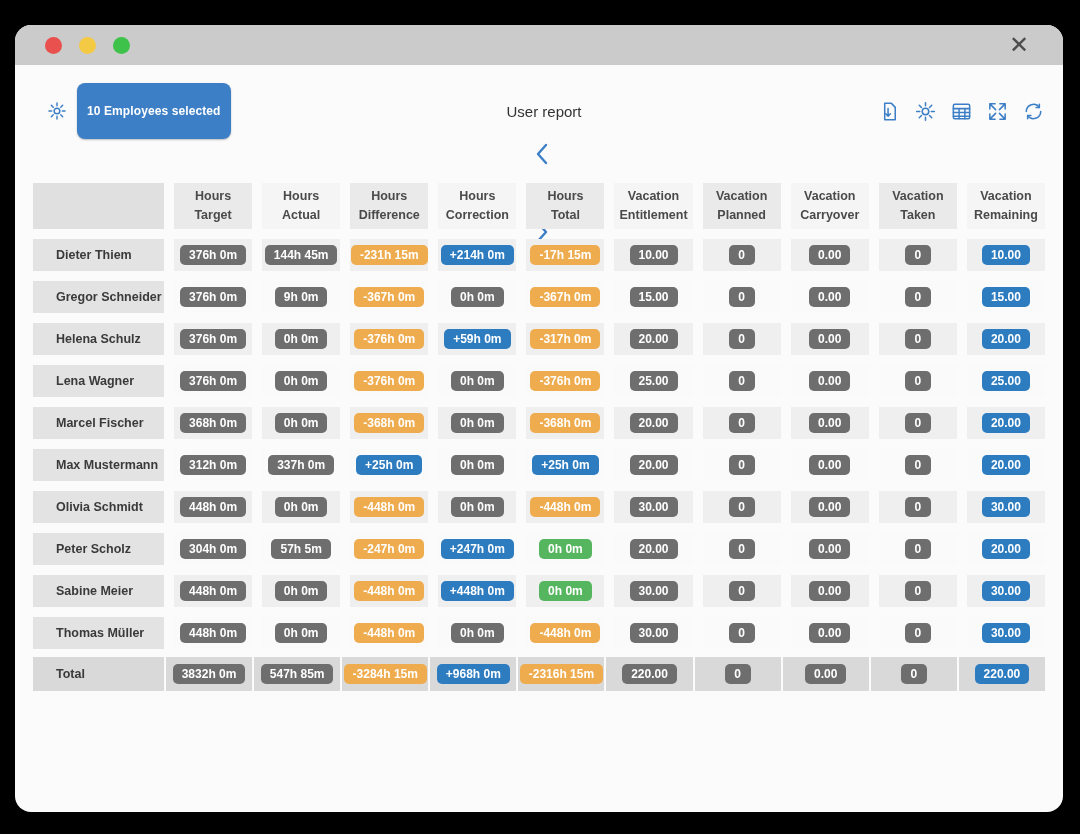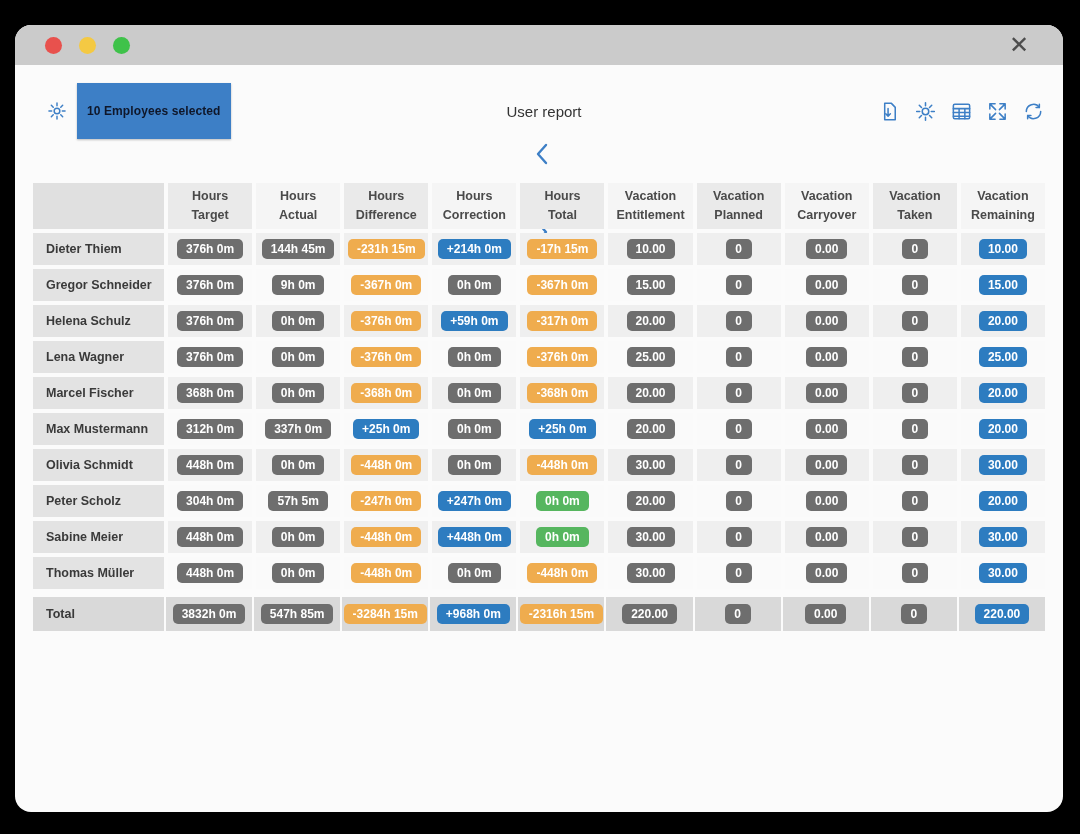--- a/index.html
+++ b/index.html
@@ -14,43 +14,43 @@
   .lights { display:flex; gap:17px; }
   .light { width:17px; height:17px; border-radius:50%; }
   .light.red { background:var(--traffic-red); }
   .light.yellow { background:var(--traffic-yellow); }
   .light.green { background:var(--traffic-green); }
   .close-x { margin-left:auto; font-size:24px; color:#4d4d4d; line-height:1; cursor:pointer; padding:0 4px; }
   .content { padding:0 18px; }
   .toolbar { margin-top:32px; display:flex; align-items:center; position:relative; height:28px; }
   .left-group { display:flex; align-items:center; gap:8px; margin-left:12px; }
   .emp-badge {
-    background:var(--accent-blue); color:#0f172a; font-size:12px; font-weight:bold;
-    padding:21px 10px; border-radius:0; letter-spacing:0.1px; box-shadow:0 1px 2px rgba(0,0,0,.25);
+    background:var(--accent-blue); color:#ffffff; font-size:12px; font-weight:bold;
+    padding:21px 10px; border-radius:8px; letter-spacing:0.1px; box-shadow:0 1px 2px rgba(0,0,0,.25);
   }
   .page-title { position:absolute; left:10px; right:0; text-align:center; font-size:15px; color:#333; }
   .right-icons { margin-left:auto; display:flex; align-items:center; gap:12px; position:relative; z-index:2; }
   .icon-btn { width:24px; height:24px; display:flex; align-items:center; justify-content:center; cursor:pointer; }
   .icon-btn svg { stroke:var(--accent-blue); fill:none; stroke-width:1.6; stroke-linecap:round; stroke-linejoin:round; }
   .year-nav { margin-top:16px; margin-left:6px; display:flex; align-items:center; gap:18px; height:28px;flex-direction:column; }
   .chev { width:22px; height:26px; cursor:pointer; }
   .chev svg { stroke:var(--accent-blue); fill:none; stroke-width:2.4; stroke-linecap:round; stroke-linejoin:round; }
   .year-label { font-size:14px; color:#9a9a9a; }
 
-  #report-grid { margin-top:14px; display:grid; grid-template-columns:131px repeat(10,1fr); gap:4px; }
+  #report-grid { margin-top:14px; display:grid; grid-template-columns:131px repeat(10,1fr); gap:10px; }
   .hcell {
     height:46px; display:flex; flex-direction:column; align-items:center; justify-content:center;
     font-size:12.5px; font-weight:bold; color:#4a4a4a; line-height:1.5; text-align:center;
   }
   .hcell.corner { background:#e0e0e0; }
   .col-odd { background:#eaeaea; }
   .col-even { background:#f5f5f5; }
   .ncell {
     height:32px; background:#e3e3e3; display:flex; align-items:center;
-    padding-left:13px; font-size:12.5px; font-weight:bold; color:#3a3a3a;
+    padding-left:23px; font-size:12.5px; font-weight:bold; color:#3a3a3a;
   }
   .dcell { height:32px; display:flex; align-items:center; justify-content:center; }
   .row-odd { background:#efefef; }
   .row-even { background:#fafafa; }
   #total-grid { margin-top:8px; display:grid; grid-template-columns:131px repeat(10,1fr); gap:2px; }
   #total-grid .ncell, #total-grid .dcell { background:#d9d9d9; height:34px; }
   .badge {
     display:inline-block; padding:3px 9px; min-width:26px; text-align:center;
     border-radius:5px; color:#fff; font-size:12px; font-weight:bold; white-space:nowrap;
   }

